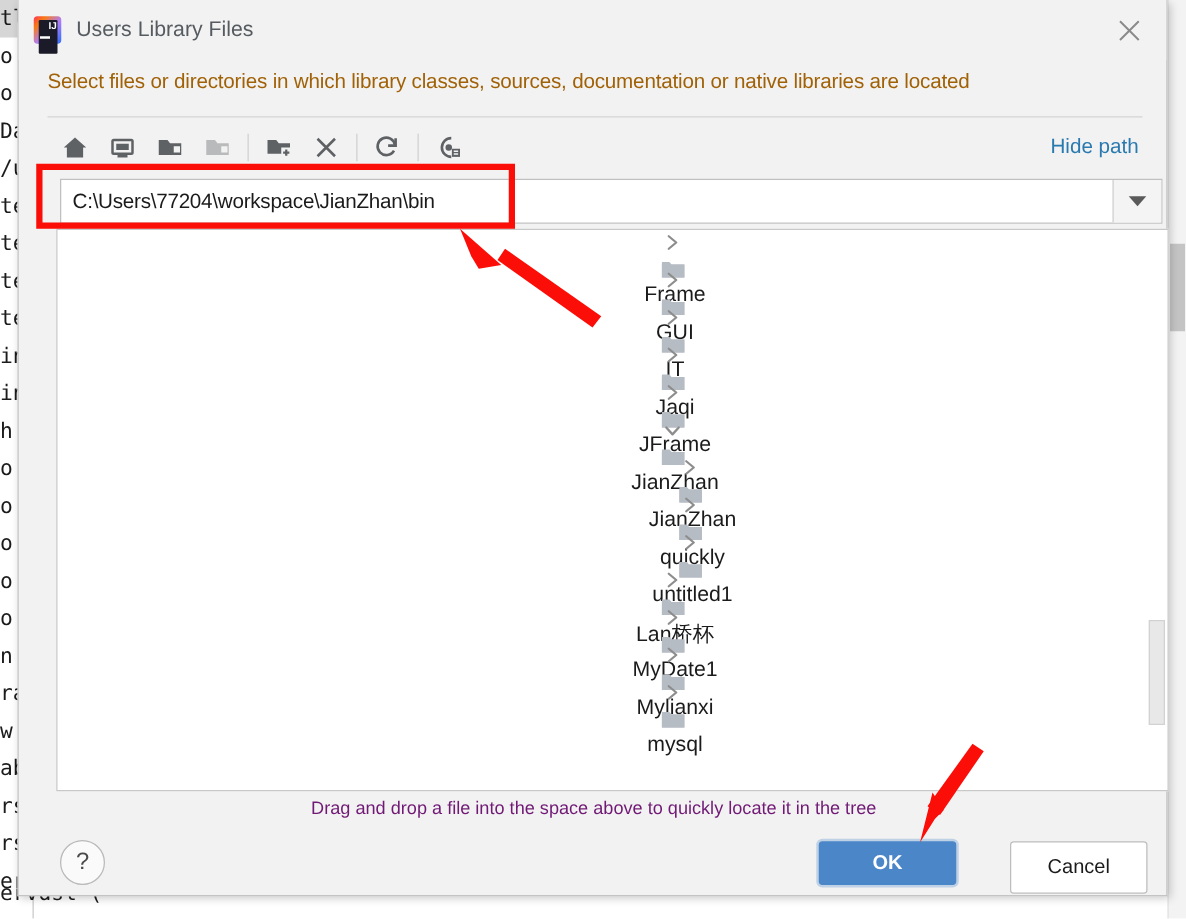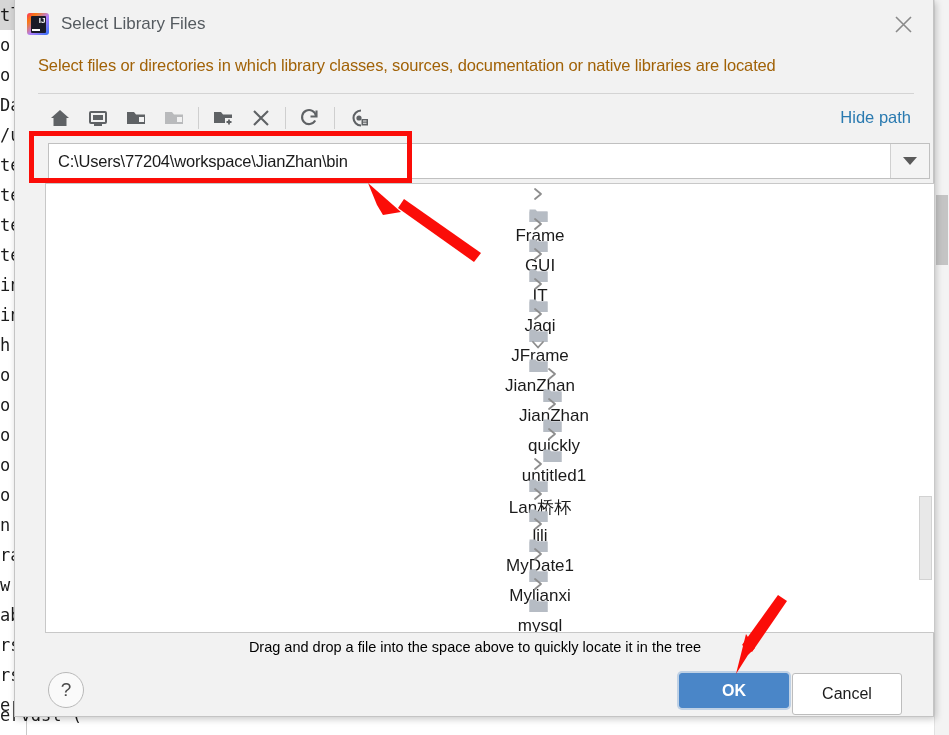--- a/index.html
+++ b/index.html
@@ -94,21 +94,21 @@
     left: 12px; top: 13px;
     width: 22px; height: 22px;
     border-radius: 3px;
     background: linear-gradient(135deg, #fe315d 0%, #f97a12 22%, #b07ef9 55%, #2d6ff7 100%);
     display: flex;
     align-items: flex-start;
     justify-content: center;
   }
   .ij-logo .ij-inner {
     margin-top: 3px;
-    width: 15px; height: 17px;
+    width: 15px; height: 27px;
     background: #1a1a28;
     border-radius: 1px;
     color: #ffffff;
     font-size: 8px;
     font-weight: bold;
     line-height: 9px;
     text-align: right;
     font-family: "Liberation Sans", sans-serif;
   }
   .ij-logo .ij-bar {
@@ -277,57 +277,57 @@
     border: 1px solid #d2d2d2;
     box-sizing: border-box;
   }
 
   .drop-hint {
     position: absolute;
     left: 0; top: 639px;
     width: 920px;
     text-align: center;
     font-size: 14.5px;
-    color: #000000;
+    color: #701a75;
   }
 
   
   .help-btn {
     position: absolute;
     left: 33px; top: 672px;
     width: 36px; height: 36px;
     border-radius: 50%;
     border: 1px solid #b9b9b9;
     background: #fafafa;
     display: flex;
     align-items: center;
     justify-content: center;
     font-size: 19px;
     color: #4a4a4a;
     box-sizing: border-box;
   }
   .ok-btn {
     position: absolute;
-    left: 664px; top: 673px;
+    left: 640px; top: 673px;
     width: 110px; height: 35px;
     background: #4a86c8;
     border: 1px solid #4a86c8;
     border-radius: 3px;
     color: #ffffff;
     font-size: 16px;
     font-weight: bold;
     display: flex;
     align-items: center;
     justify-content: center;
     box-shadow: 0 0 0 2px rgba(74,134,200,0.30);
     box-sizing: border-box;
   }
   .cancel-btn {
     position: absolute;
-    left: 777px; top: 673px;
+    left: 793px; top: 673px;
     width: 110px; height: 42px;
     background: #ffffff;
     border: 1px solid #bdbdbd;
     border-radius: 3px;
     color: #1b1b1b;
     font-size: 16px;
     display: flex;
     align-items: center;
     justify-content: center;
     box-sizing: border-box;
@@ -388,21 +388,21 @@
     <div class="bg-bottomtext">ervdsl'(</div>
   </div>
 
   <div class="dialog">
 
     <div class="titlebar">
       <div class="ij-logo">
         <div class="ij-inner">IJ</div>
         <div class="ij-bar"></div>
       </div>
-      <div class="title-text">Select Library Files</div>
+      <div class="title-text">Users Library Files</div>
       <div class="close-btn">
         <svg width="17" height="17" viewBox="0 0 17 17">
           <path d="M1,1 L16,16 M16,1 L1,16" stroke="#8a8a8a" stroke-width="1.6" fill="none"></path>
         </svg>
       </div>
     </div>
 
     <div class="subtitle">Select files or directories in which library classes, sources, documentation or native libraries are located</div>
     <div class="hrule"></div>
 
@@ -605,34 +605,20 @@
                 <path d="M2,2 L8,7 L2,12" fill="none" stroke="#8d8d8d" stroke-width="1.8" stroke-linecap="round" stroke-linejoin="round"></path>
               </svg>
             </span>
             <span class="folder-ico">
               <svg width="19" height="15" viewBox="0 0 19 15">
                 <path d="M0.5,1.5 L6.5,1.5 L8.3,3.6 L18.5,3.6 L18.5,14 L0.5,14 Z" fill="#b6bcc4"></path>
                 <rect x="0.5" y="3.6" width="18" height="10.4" fill="#b6bcc4"></rect>
               </svg>
             </span>
             <span class="node-label">Lan桥杯</span>
-          </div>
-          <div class="tree-row" style="padding-left: 96px;">
-            <span class="chev">
-              <svg width="11" height="14" viewBox="0 0 11 14">
-                <path d="M2,2 L8,7 L2,12" fill="none" stroke="#8d8d8d" stroke-width="1.8" stroke-linecap="round" stroke-linejoin="round"></path>
-              </svg>
-            </span>
-            <span class="folder-ico">
-              <svg width="19" height="15" viewBox="0 0 19 15">
-                <path d="M0.5,1.5 L6.5,1.5 L8.3,3.6 L18.5,3.6 L18.5,14 L0.5,14 Z" fill="#b6bcc4"></path>
-                <rect x="0.5" y="3.6" width="18" height="10.4" fill="#b6bcc4"></rect>
-              </svg>
-            </span>
-            <span class="node-label">lili</span>
           </div>
           <div class="tree-row" style="padding-left: 96px;">
             <span class="chev">
               <svg width="11" height="14" viewBox="0 0 11 14">
                 <path d="M2,2 L8,7 L2,12" fill="none" stroke="#8d8d8d" stroke-width="1.8" stroke-linecap="round" stroke-linejoin="round"></path>
               </svg>
             </span>
             <span class="folder-ico">
               <svg width="19" height="15" viewBox="0 0 19 15">
                 <path d="M0.5,1.5 L6.5,1.5 L8.3,3.6 L18.5,3.6 L18.5,14 L0.5,14 Z" fill="#b6bcc4"></path>

